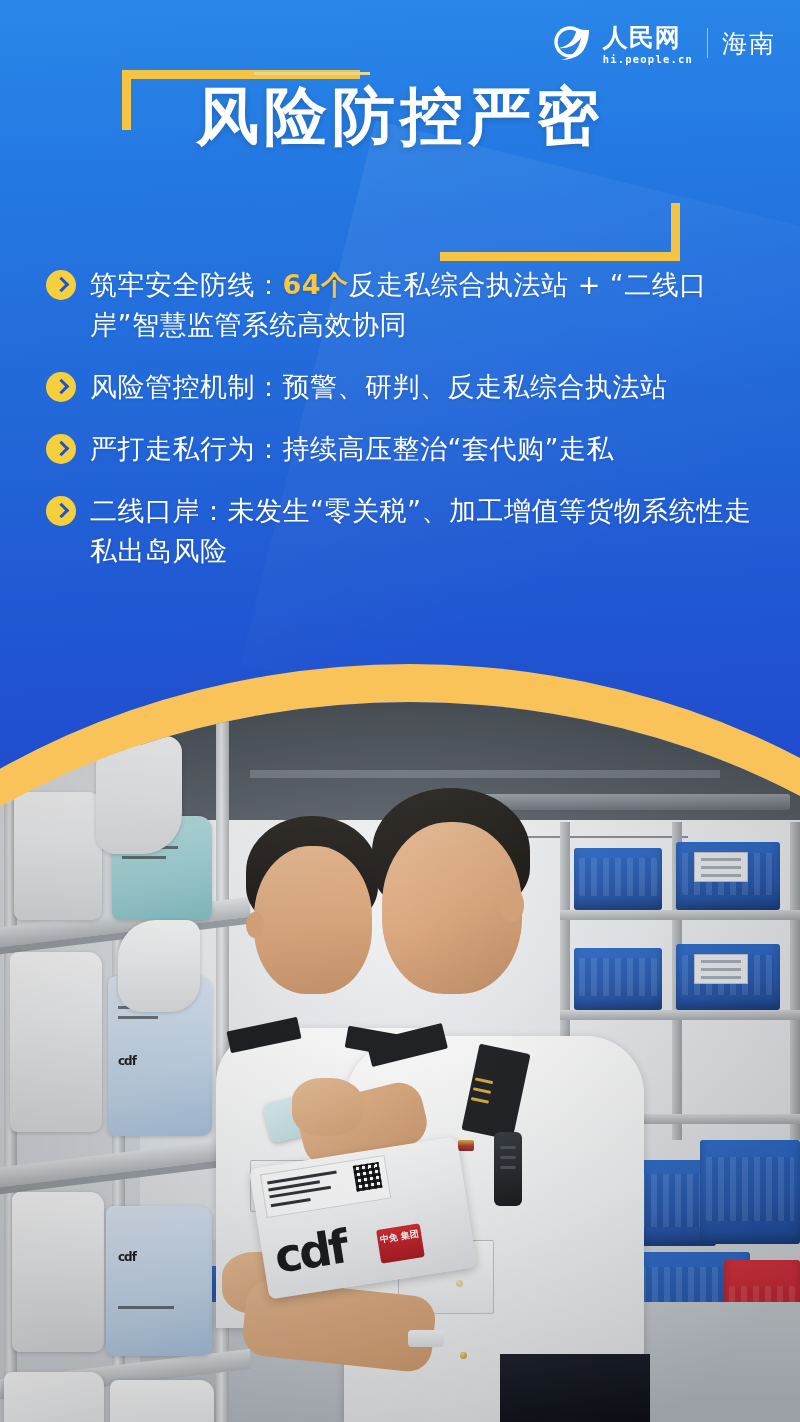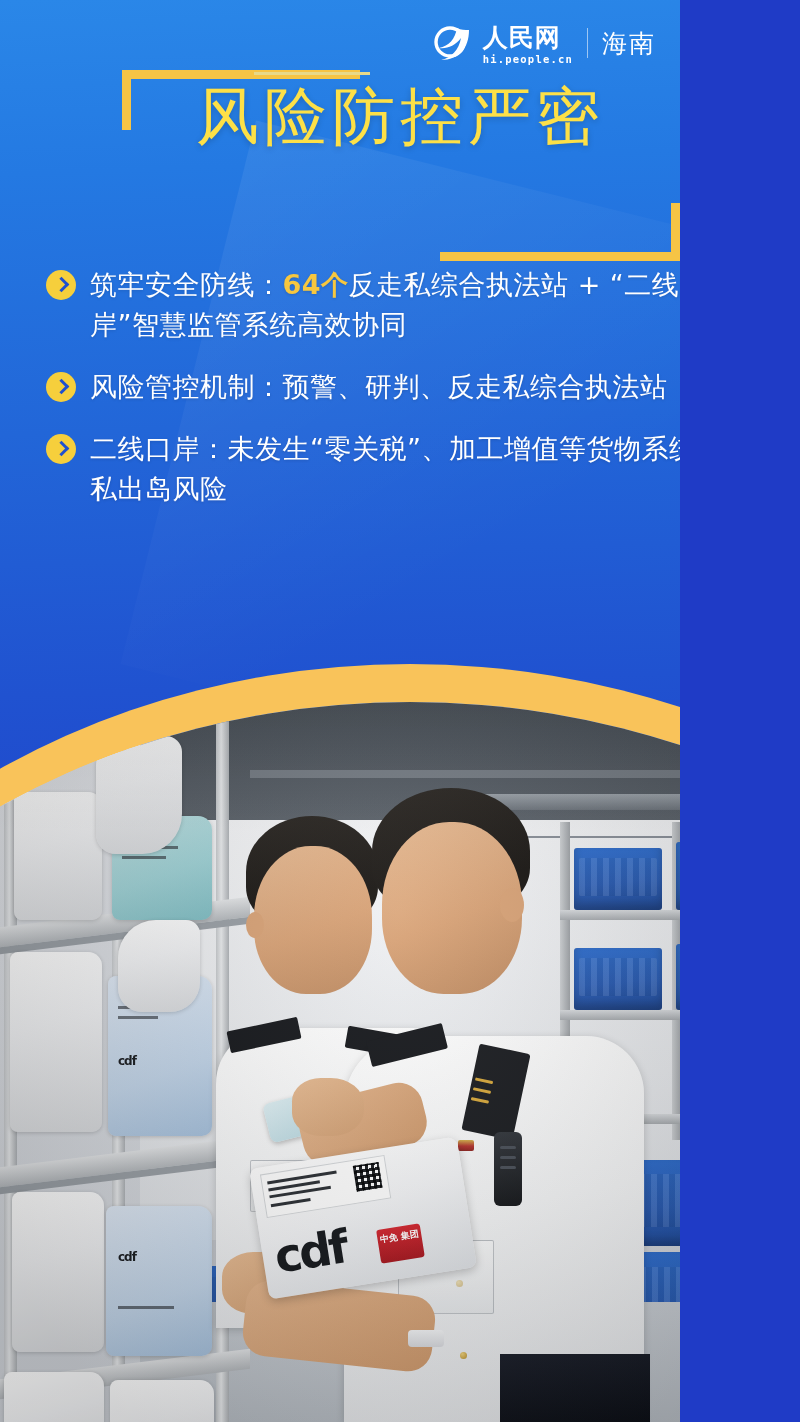--- a/index.html
+++ b/index.html
@@ -4,21 +4,21 @@
 <style>
   * { margin:0; padding:0; box-sizing:border-box; }
   html, body {
     width:800px; height:1422px;
     font-family:"Liberation Sans","DejaVu Sans",sans-serif;
     overflow:hidden; background:#1f3bc6;
   }
 
   .poster {
     position:relative;
-    width:680px; height:1422px;
+    width:800px; height:1422px;
     overflow:hidden;
   }
 
   
   .bg-gradient {
     position:absolute; left:0; top:0; width:800px; height:1422px;
     background:linear-gradient(178deg,
        #2a87e8 0%,
        #2479e2 12%,
        #2266d8 30%,
@@ -94,23 +94,23 @@
   .bracket-br-ext {
     position:absolute; right:232px; bottom:6px;
     width:128px; height:9px; background:#f6c445;
   }
 
   .title-lines {
     position:absolute; left:0; top:18px; width:800px;
     text-align:center;
   }
   .title-line {
-    color:#fde047;
+    color:#ffffff;
     font-size:63px;
-    font-weight:400;
+    font-weight:700;
     line-height:1.16;
     letter-spacing:5px;
     font-family:"DejaVu Serif","Liberation Serif",serif;
     text-shadow:0 2px 6px rgba(0,0,0,0.18);
     white-space:nowrap;
   }
 
   
   .bullets {
     position:absolute; left:46px; top:265px; width:712px;
@@ -500,20 +500,24 @@
     <div class="bullet-row">
       <span class="bullet-icon"></span>
       <span class="bullet-text"><span>筑牢安全防线：</span><span class="hl">64个</span><span>反走私综合执法站 + “二线口岸”智慧监管系统高效协同</span></span>
     </div>
 
     <div class="bullet-row">
       <span class="bullet-icon"></span>
       <span class="bullet-text"><span>风险管控机制：预警、研判、反走私综合执法站</span></span>
     </div>
 
+    <div class="bullet-row">
+      <span class="bullet-icon"></span>
+      <span class="bullet-text"><span>严打走私行为：持续高压整治“套代购”走私</span></span>
+    </div>
 
     <div class="bullet-row">
       <span class="bullet-icon"></span>
       <span class="bullet-text"><span>二线口岸：未发生“零关税”、加工增值等货物系统性走私出岛风险</span></span>
     </div>
 
   </div>
 
   <div class="photo-zone">
     <div class="arc-yellow"></div>

